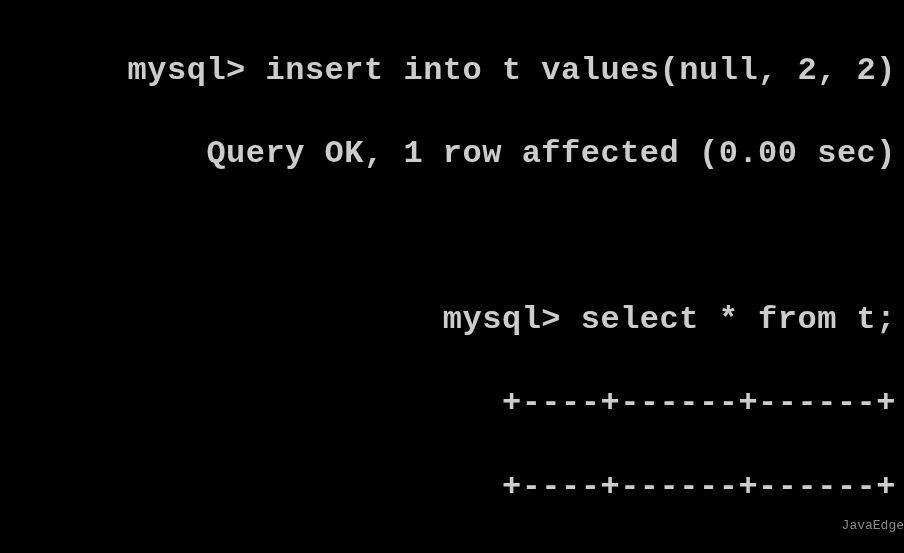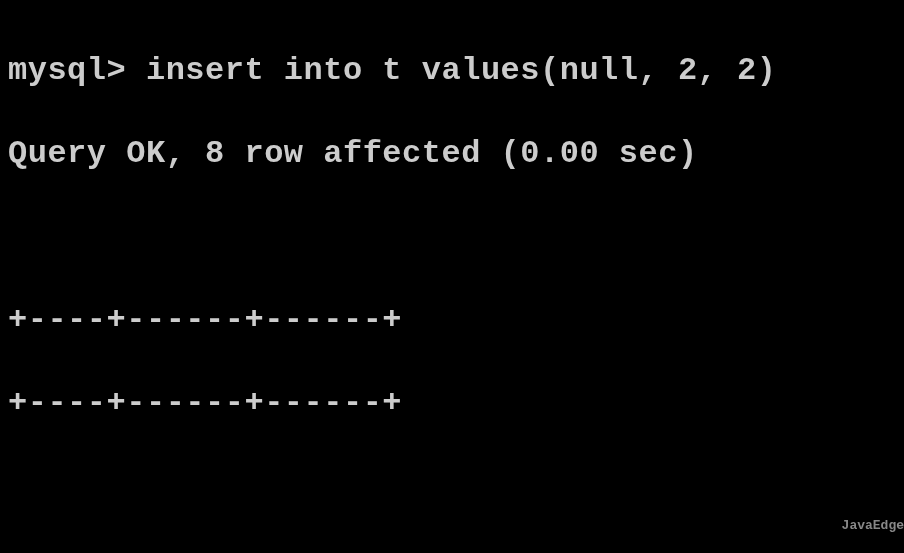--- a/index.html
+++ b/index.html
@@ -19,38 +19,40 @@
       overflow: hidden;
       line-height: 1.3;
       letter-spacing: 0.5px;
     }
     .terminal {
       white-space: pre;
     }
     .line {
       display: block;
       min-height: 1.3em;
+      text-align: right;
     }
     .watermark {
       position: absolute;
       bottom: 18px;
       right: 0;
       font-size: 13px;
       color: #888888;
-      font-weight: bold;
+      font-weight: normal;
       letter-spacing: 0;
     }
   </style>
 </head>
 <body>
 
 <div class="terminal">
 <span class="line"><span>mysql&gt;</span> <span>insert into t values(null, 2, 2)</span></span>
-<span class="line">Query OK, 8 row affected (0.00 sec)</span>
+<span class="line">Query OK, 1 row affected (0.00 sec)</span>
 <span class="line"> </span>
+<span class="line"><span>mysql&gt;</span> <span>select * from t;</span></span>
 <span class="line">+----+------+------+</span>
 <span class="line">+----+------+------+</span>
 
 
 
 
 </div>
 
 <div class="watermark">JavaEdge</div>
 

